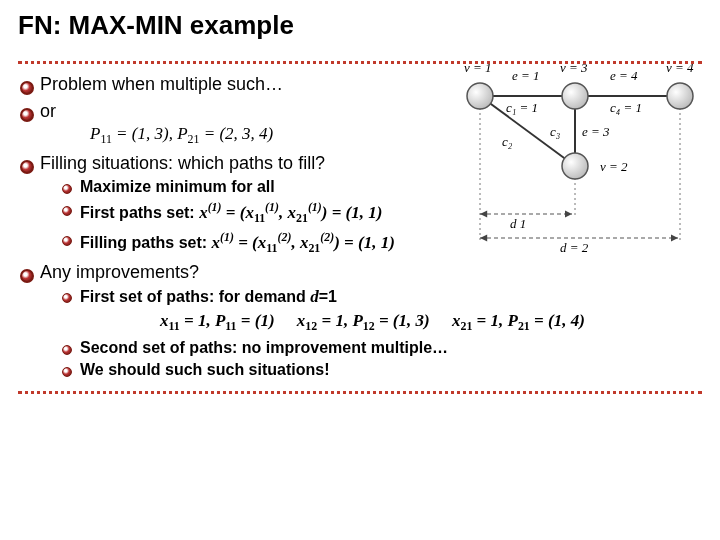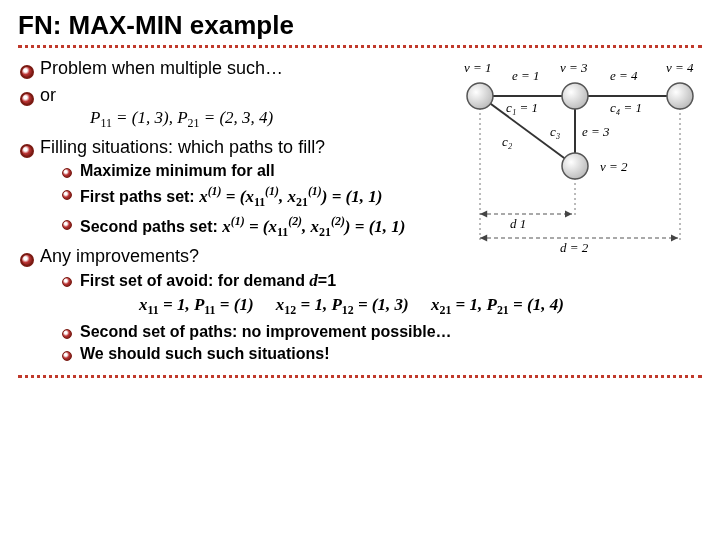--- a/index.html
+++ b/index.html
@@ -8,21 +8,21 @@
     height: 540px;
     background: #fff;
     font-family: "Comic Sans MS", "Trebuchet MS", sans-serif;
     color: #000;
     padding: 10px 18px;
     position: relative;
   }
   .title {
     font-size: 26px;
     font-weight: bold;
-    margin-bottom: 4px;
+    margin-bottom: 20px;
   }
   .dotted-line {
     border: none;
     border-top: 3px dotted #c0392b;
     margin-bottom: 10px;
   }
   .dotted-line.bottom {
     margin-top: 12px;
     margin-bottom: 0;
   }
@@ -51,21 +51,21 @@
     background: radial-gradient(circle at 35% 35%, #fff 0%, #fff 18%, #b33 45%, #5a110a 100%);
   }
   .math {
     font-family: "Times New Roman", serif;
     font-style: italic;
     font-size: 17px;
   }
   .math sub { font-size: 0.7em; font-style: normal; }
   .math sup { font-size: 0.7em; }
   .formula-indent { display: block; margin-left: 50px; margin-top: 2px; margin-bottom: 6px; }
-  .formula-center { display: block; margin-left: 59px; margin-top: 4px; margin-bottom: 4px; }
+  .formula-center { display: block; margin-left: 80px; margin-top: 4px; margin-bottom: 4px; }
   .inline-gap { display: inline-block; width: 18px; }
 
   
   .graph {
     position: absolute;
     right: 10px;
     top: 56px;
     width: 260px;
     height: 200px;
   }
@@ -92,39 +92,39 @@
     <span>Filling situations: which paths to fill?</span>
     <ul class="sub">
       <li>Maximize minimum for all</li>
       <li>
         <span>First paths set: </span>
         <span class="math">
           <i>x</i><sup>(1)</sup> = (<i>x</i><sub>11</sub><sup>(1)</sup>, <i>x</i><sub>21</sub><sup>(1)</sup>) = (1, 1)
         </span>
       </li>
       <li>
-        <span>Second paths set: </span>
+        <span>Filling paths set: </span>
         <span class="math">
           <i>x</i><sup>(1)</sup> = (<i>x</i><sub>11</sub><sup>(2)</sup>, <i>x</i><sub>21</sub><sup>(2)</sup>) = (1, 1)
         </span>
       </li>
     </ul>
   </li>
   <li>
     <span>Any improvements?</span>
     <ul class="sub">
       <li>
-        <span>First set of avoid: for demand </span><span class="math"><i>d</i></span><span>=1</span>
+        <span>First set of paths: for demand </span><span class="math"><i>d</i></span><span>=1</span>
         <span class="math formula-center">
           <i>x</i><sub>11</sub> = 1, <i>P</i><sub>11</sub> = (1)<span class="inline-gap"></span>
           <i>x</i><sub>12</sub> = 1, <i>P</i><sub>12</sub> = (1, 3)<span class="inline-gap"></span>
           <i>x</i><sub>21</sub> = 1, <i>P</i><sub>21</sub> = (1, 4)
         </span>
       </li>
-      <li>Second set of paths: no improvement possible…</li>
+      <li>Second set of paths: no improvement multiple…</li>
       <li>We should such such situations!</li>
     </ul>
   </li>
 </ul>
 
 <hr class="dotted-line bottom">
 
 <div class="graph">
 <svg viewBox="0 0 260 200">
   <defs>

